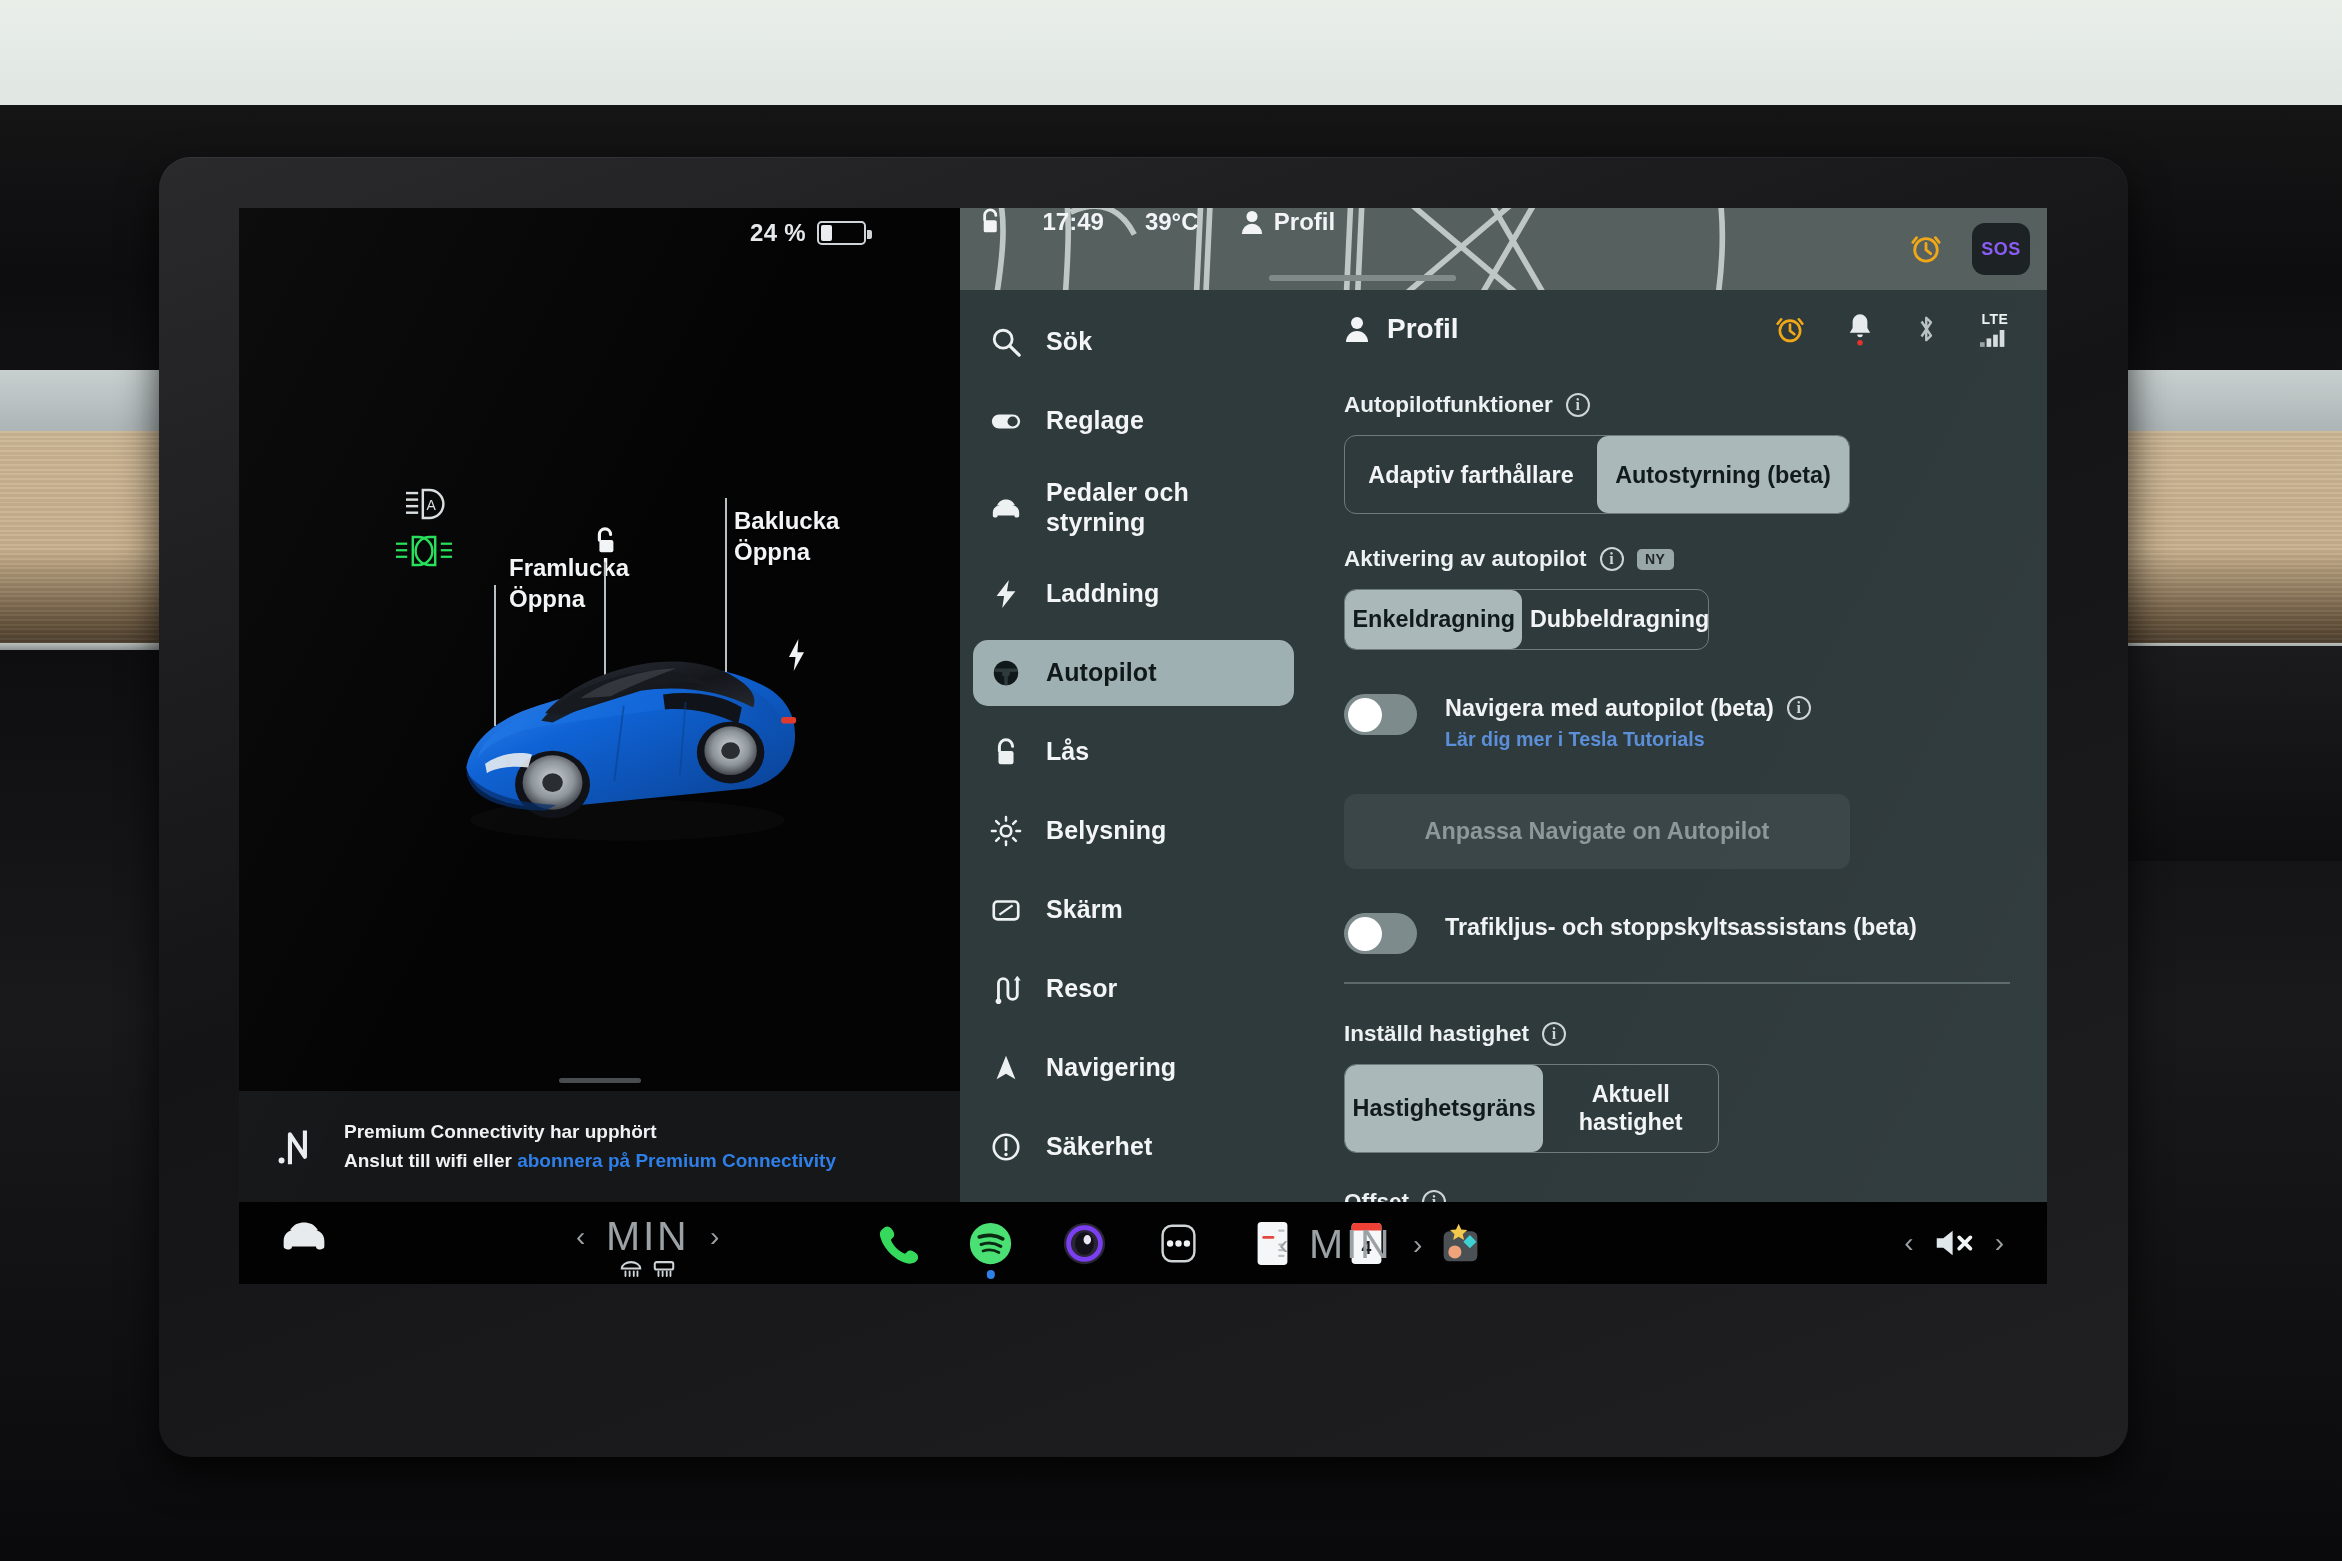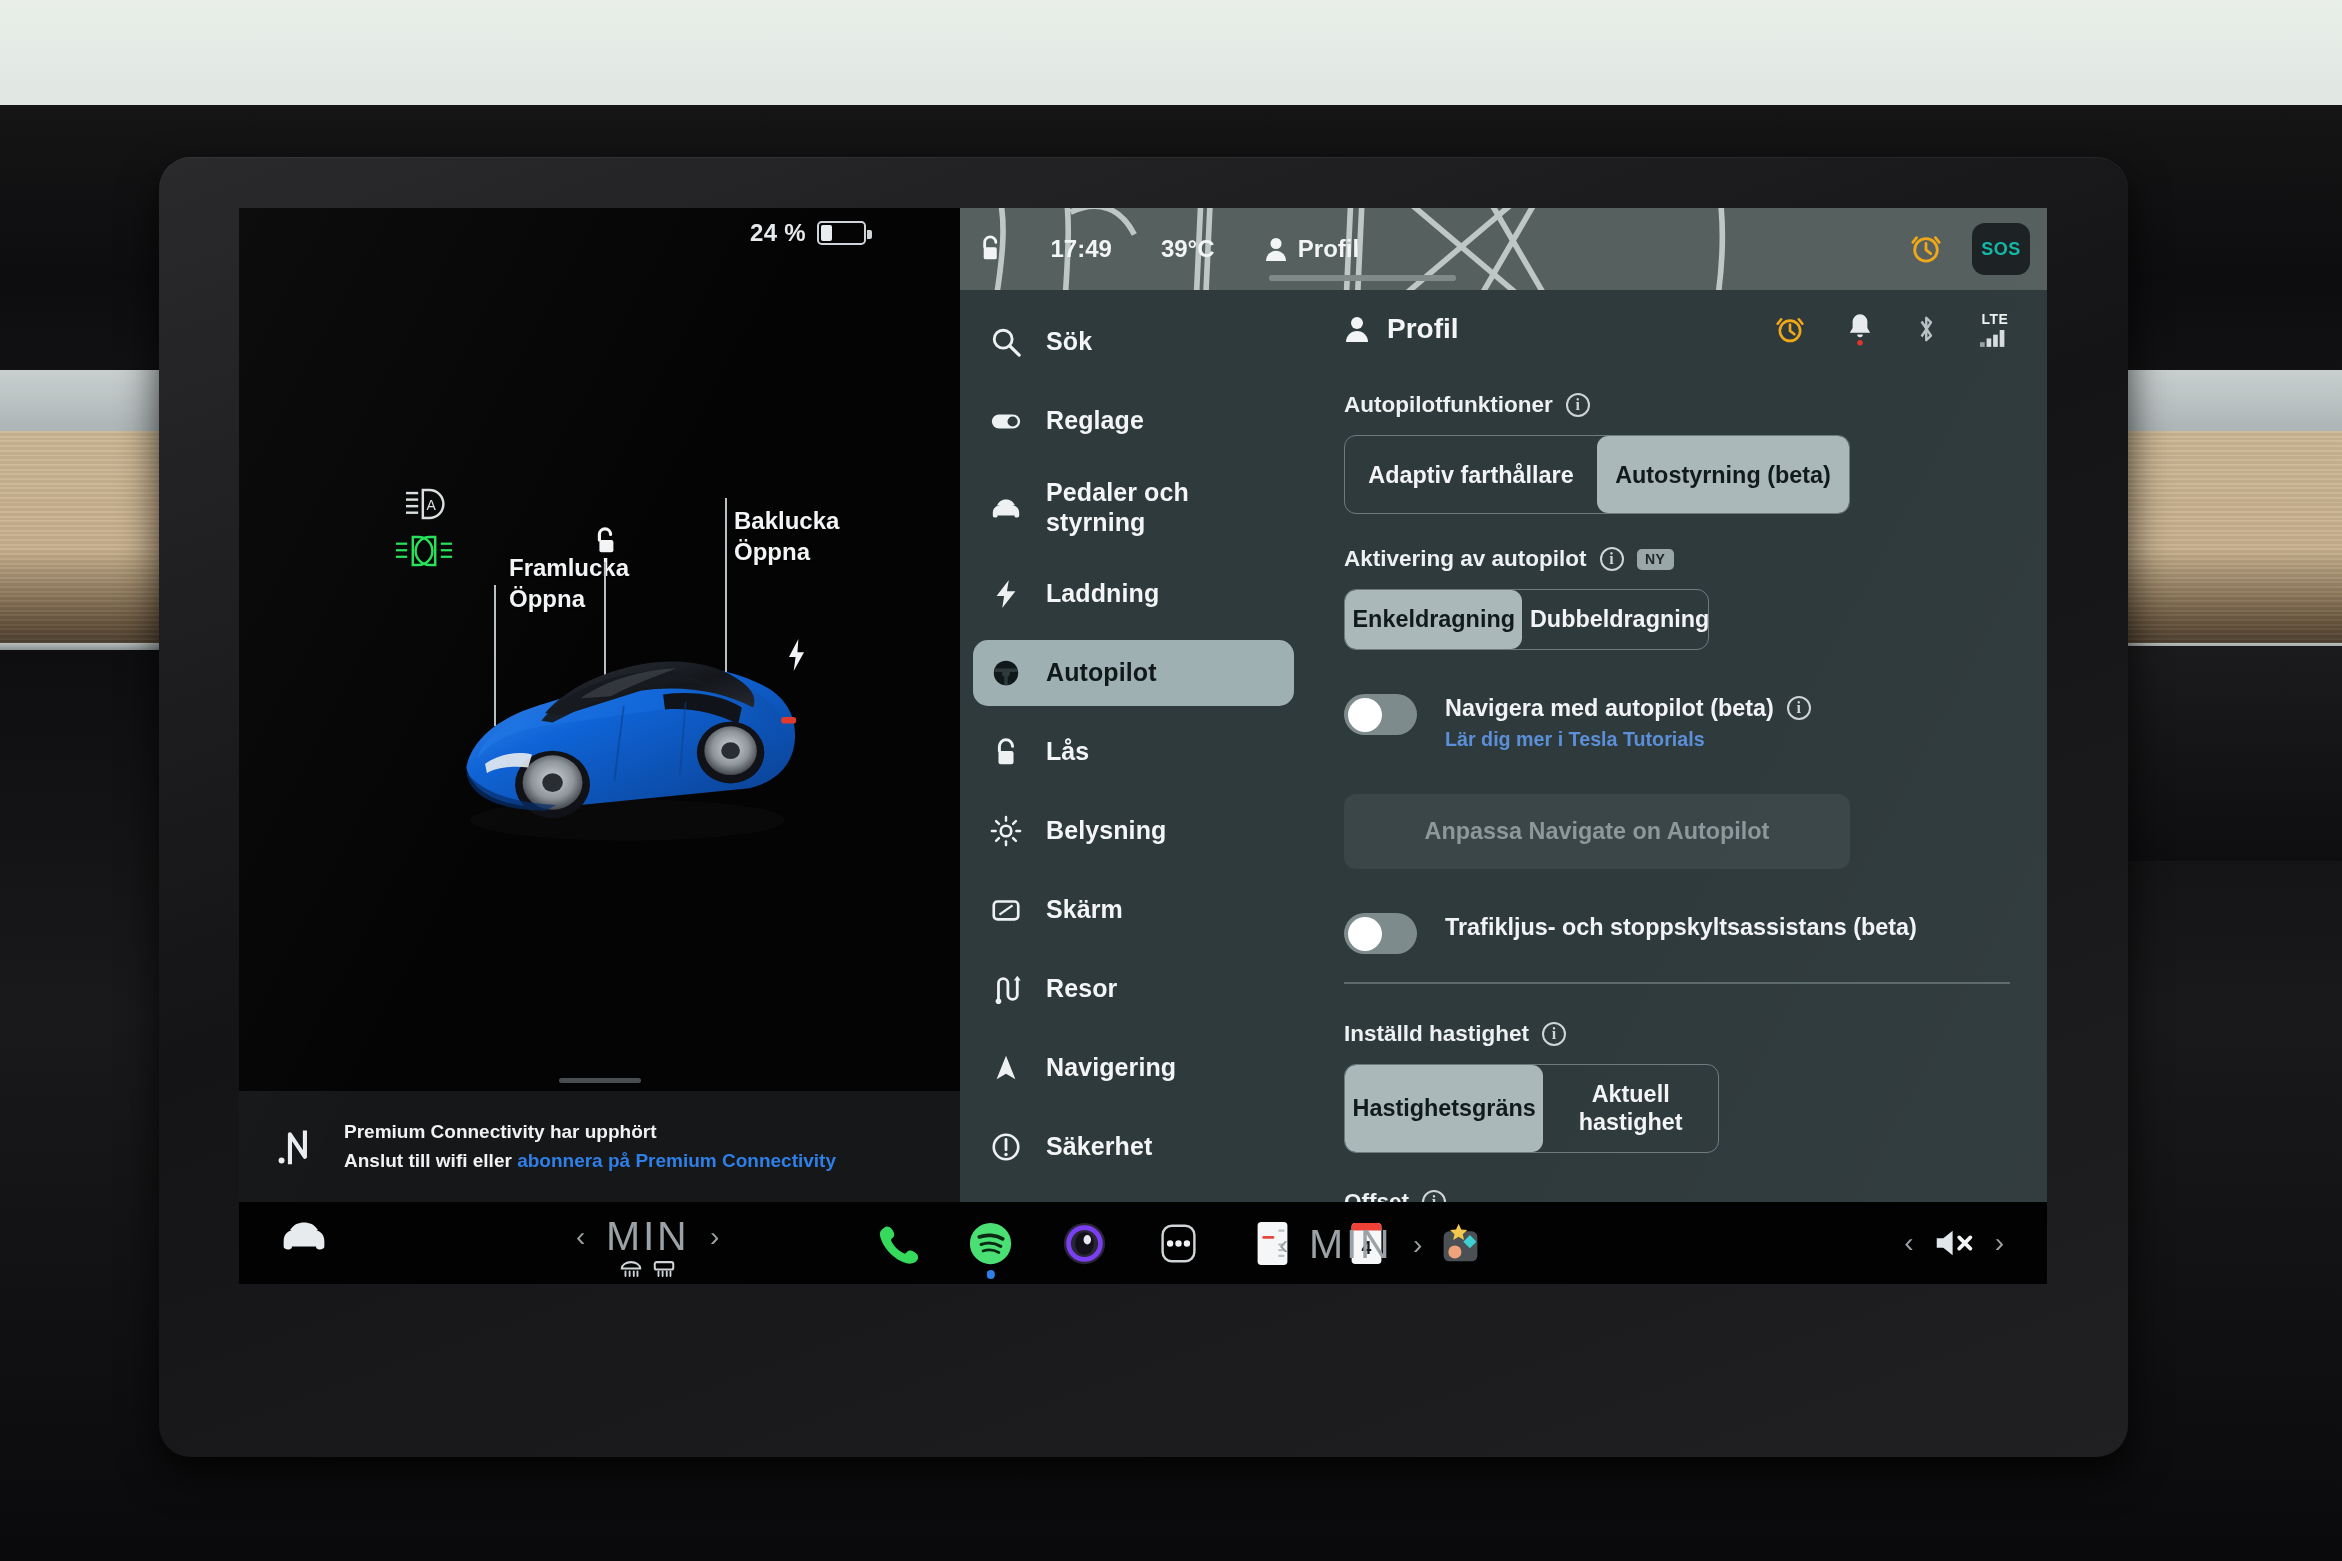--- a/index.html
+++ b/index.html
@@ -96,27 +96,27 @@
   }
   #map-strip {
     position:absolute; left:0; top:0; width:1087px; height:82px;
     background:#55605f; overflow:hidden;
   }
   #map-strip svg { position:absolute; left:0; top:-28px; }
   .map-grab { position:absolute; left:309px; top:67px; width:187px; height:5.6px; border-radius:2.8px; background:#7f8a89; }
 
   .statusbar-overlay {
     position:absolute; left:0; top:0; width:1087px; height:82px;
-    display:flex; align-items:center; gap:8px; padding-left:19px; z-index:3;
+    display:flex; align-items:flex-start; gap:0; padding-left:19px; z-index:3;
     color:#f2f4f6; font-size:24px; font-weight:600;
   }
   .sb-item { display:flex; align-items:center; gap:10.3px; margin-right:41px; }
   .sos-btn {
     position:absolute; right:17px; top:15px; width:58px; height:52px;
-    background:#1d2224; border-radius:13px; color:#14b8a6; font-size:18px; font-weight:700;
+    background:#1d2224; border-radius:13px; color:#8b5cf6; font-size:18px; font-weight:700;
     display:flex; align-items:center; justify-content:center; letter-spacing:0.5px;
   }
   .alarm-top { position:absolute; right:105px; top:24px; width:32px; height:32px; }
 
   
   #sidebar {
     position:absolute; left:0; top:82px; width:347px; bottom:0;
     padding:19px 13px 0 13px; overflow:hidden;
   }
   .nav-item {

